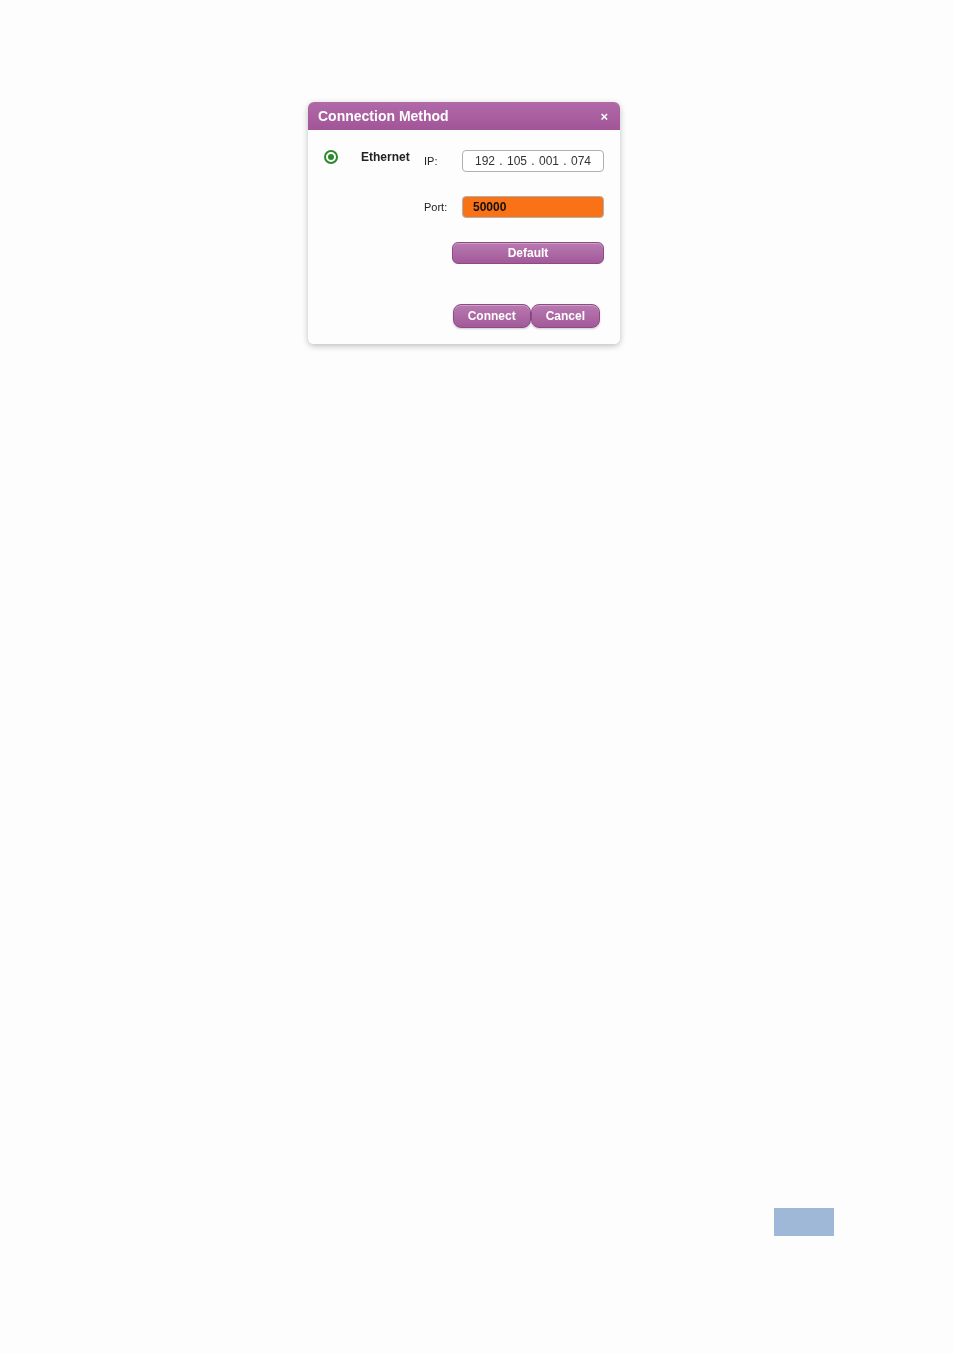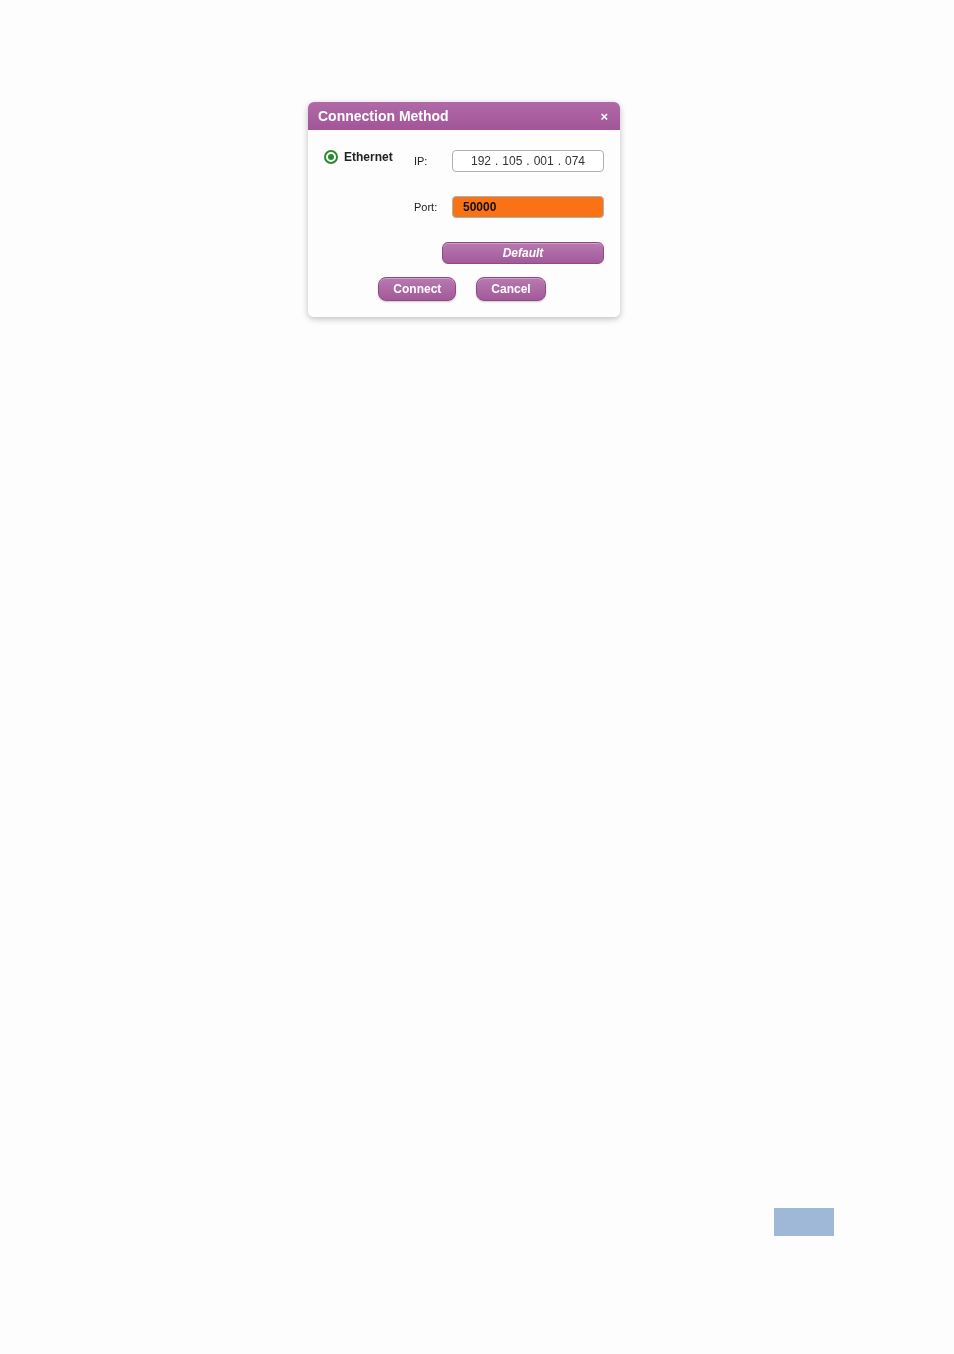--- a/index.html
+++ b/index.html
@@ -43,21 +43,21 @@
     }
     .row {
       display: flex;
       align-items: flex-start;
       margin-bottom: 8px;
     }
     .radio-block {
       display: flex;
       align-items: center;
       width: 100px;
-      gap: 6px;
+      gap: 23px;
     }
     .radio-outer {
       width: 14px;
       height: 14px;
       border-radius: 50%;
       border: 2px solid #888;
       display: flex;
       align-items: center;
       justify-content: center;
       background: #fff;
@@ -85,21 +85,21 @@
     }
     .field-label {
       font-size: 11px;
       color: #222;
       width: 28px;
     }
     .ip-box {
       flex: 1;
       border: 1px solid #b0b0b0;
       border-radius: 4px;
-      padding: 3px 16px;
+      padding: 3px 10px;
       font-size: 12px;
       color: #333;
       background: #fff;
       display: flex;
       align-items: center;
       justify-content: space-between;
     }
     .ip-seg { width: 24px; text-align: center; font-size: 12px; color: #333; }
     .ip-dot { font-size: 12px; color: #333; padding: 0 2px; }
     .port-input {
@@ -119,21 +119,20 @@
       color: #fff;
       font-size: 12px;
       font-weight: bold;
       text-align: center;
       padding: 3px 0;
       cursor: pointer;
       box-shadow: inset 0 1px 0 rgba(255,255,255,0.3);
     }
     .btn-default-wrap {
       margin-left: 28px;
-      font-style: italic;
     }
     .serial-row {
       margin-top: 28px;
       display: flex;
       align-items: center;
     }
     .combo {
       flex: 1;
       border: 1px solid #b0b0b0;
       border-radius: 2px;
@@ -155,23 +154,23 @@
       width: 20px;
       border-left: 1px solid #b0b0b0;
       display: flex;
       align-items: center;
       justify-content: center;
       background: linear-gradient(to bottom, #fff, #eee);
     }
     .combo-arrow svg { width: 10px; height: 10px; }
     .footer {
       display: flex;
-      justify-content: center;
-      gap: 20px;
-      margin-top: 13px;
+      justify-content: flex-end;
+      gap: 0;
+      margin-top: 40px;
       padding-right: 4px;
     }
     .btn {
       background: linear-gradient(to bottom, #b879b0, #a25a99);
       border: 1px solid #8e4a86;
       border-radius: 8px;
       color: #fff;
       font-size: 12px;
       font-weight: bold;
       text-align: center;

